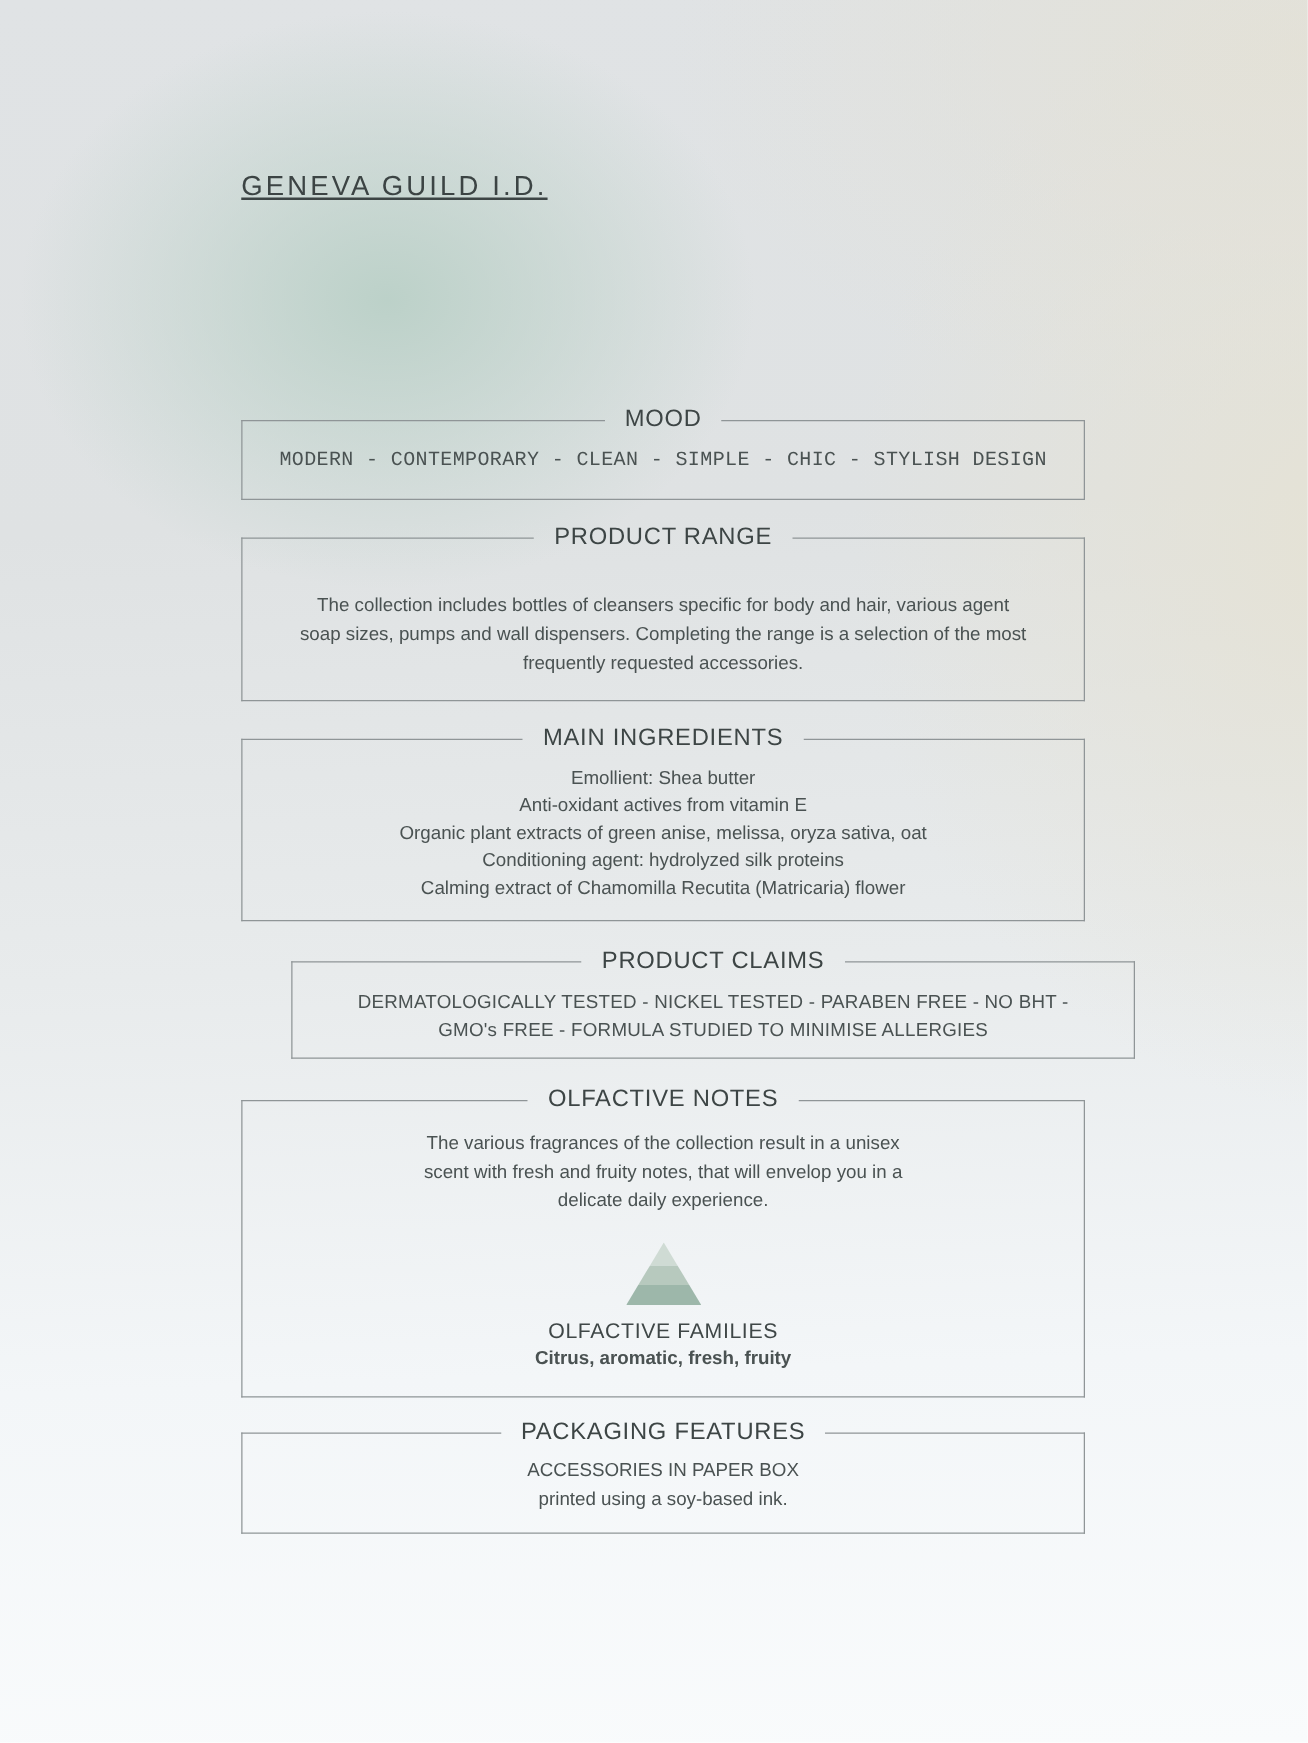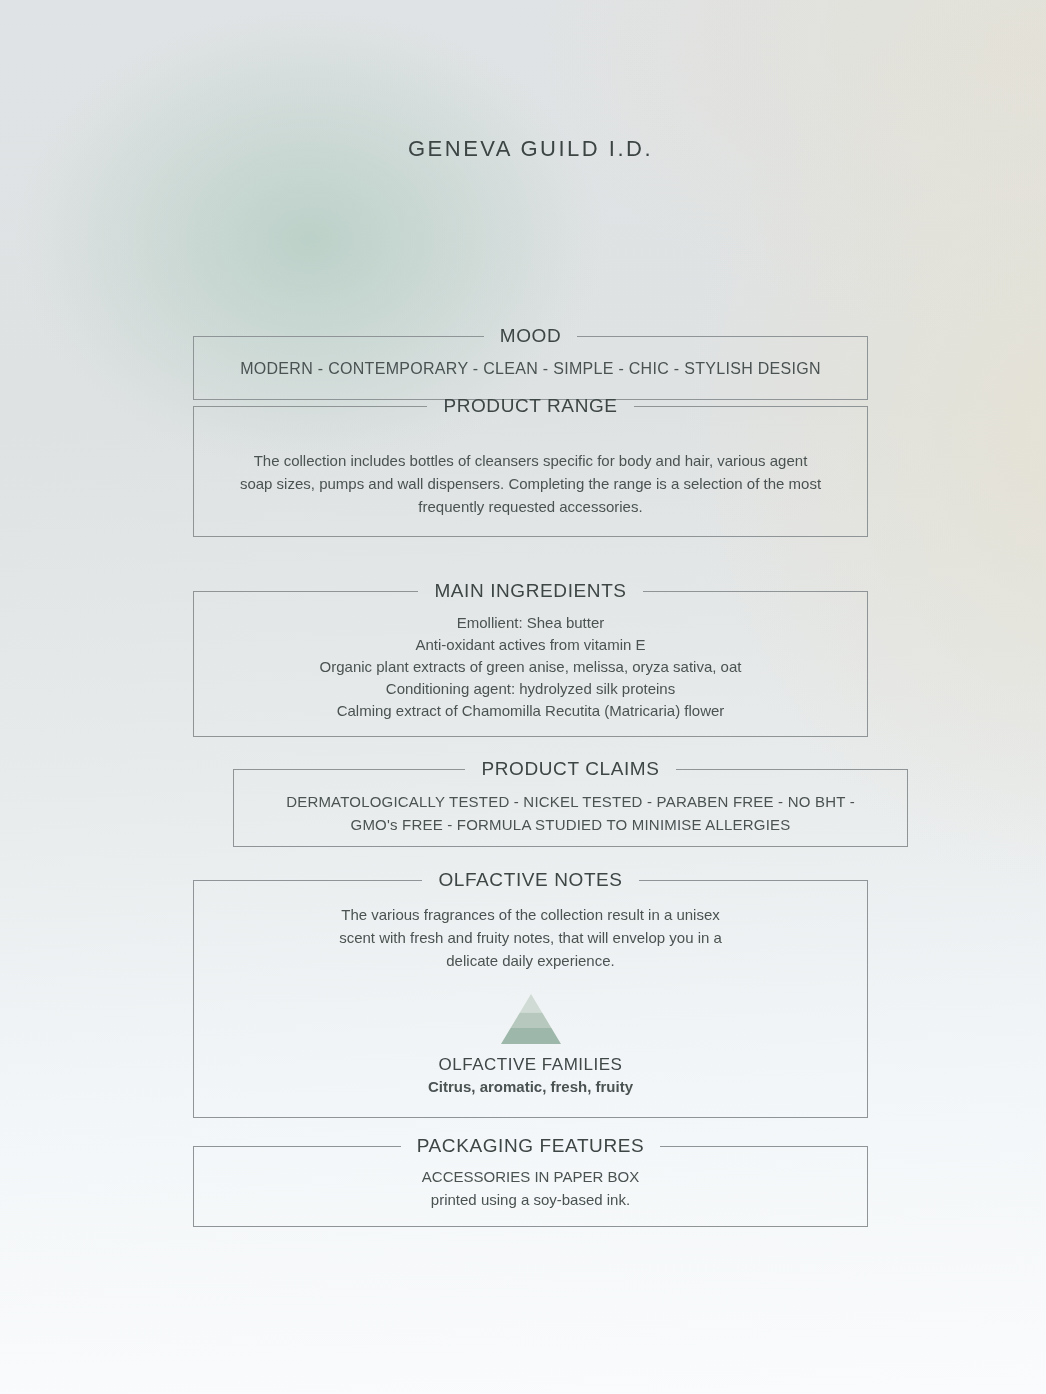--- a/index.html
+++ b/index.html
@@ -13,50 +13,51 @@
     overflow: hidden;
     background:
       radial-gradient(420px 330px at 310px 240px, rgba(186,208,199,0.95), rgba(186,208,199,0) 70%),
       radial-gradient(540px 620px at 1080px 430px, rgba(229,226,213,1), rgba(229,226,213,0) 74%),
       radial-gradient(700px 420px at 1040px 40px, rgba(227,225,215,0.95), rgba(227,225,215,0) 72%),
       linear-gradient(178deg, #e0e3e5 0%, #dfe2e3 30%, #e8ebec 55%, #f3f6f8 78%, #f9fbfc 100%);
     color: #4a5252;
   }
   .page-title {
     position: absolute; top: 136px; left: 193px; width: 675px;
-    text-align: center;
+    text-align: left;
     font-size: 22px; letter-spacing: 2.5px;
     color: #3c4444;
+    text-decoration: underline;
   }
   .sec {
     position: absolute; left: 193px; width: 675px;
     border: 1px solid #8f9597; border-top: none;
     box-sizing: border-box;
   }
   .sec-head {
     position: absolute; left: -1px; right: -1px; top: 0;
     transform: translateY(-50%);
     display: flex; align-items: center;
   }
   .sec-head .rule { flex: 1 1 0; height: 1px; background: #8f9597; }
   .sec-head .ttl {
     padding: 0 16px;
     font-size: 19px; letter-spacing: 0.6px; white-space: nowrap;
     color: #3d4545;
   }
   .sec-body { text-align: center; font-size: 15px; line-height: 23px; color: #4a5252; }
 
   #sec-mood        { top: 336px;  height: 64px; }
-  #sec-range       { top: 406px;  height: 131px; }
+  #sec-range       { top: 430px;  height: 131px; }
   #sec-ingredients { top: 591px;  height: 146px; }
   #sec-claims      { top: 769px;  height: 78px; margin-left: 40px; }
   #sec-olfactive   { top: 880px;  height: 238px; }
   #sec-packaging   { top: 1146px; height: 81px; }
 
-  #sec-mood .sec-body { padding-top: 21px; font-size: 16px; letter-spacing: 0.3px; }
+  #sec-mood .sec-body { padding-top: 21px; font-size: 16px; letter-spacing: 0.3px; font-family: Liberation Mono, monospace; }
   #sec-range .sec-body { padding-top: 43px; }
   #sec-ingredients .sec-body { padding-top: 21px; line-height: 22px; }
   #sec-claims .sec-body { padding-top: 21px; letter-spacing: 0.2px; }
   #sec-olfactive .sec-body { padding-top: 23px; }
   #sec-packaging .sec-body { padding-top: 19px; }
 
   .pyramid { display: block; margin: 22px auto 0 auto; }
   .families-title {
     margin-top: 10px;
     font-size: 17px; letter-spacing: 0.5px; color: #3f4747;

